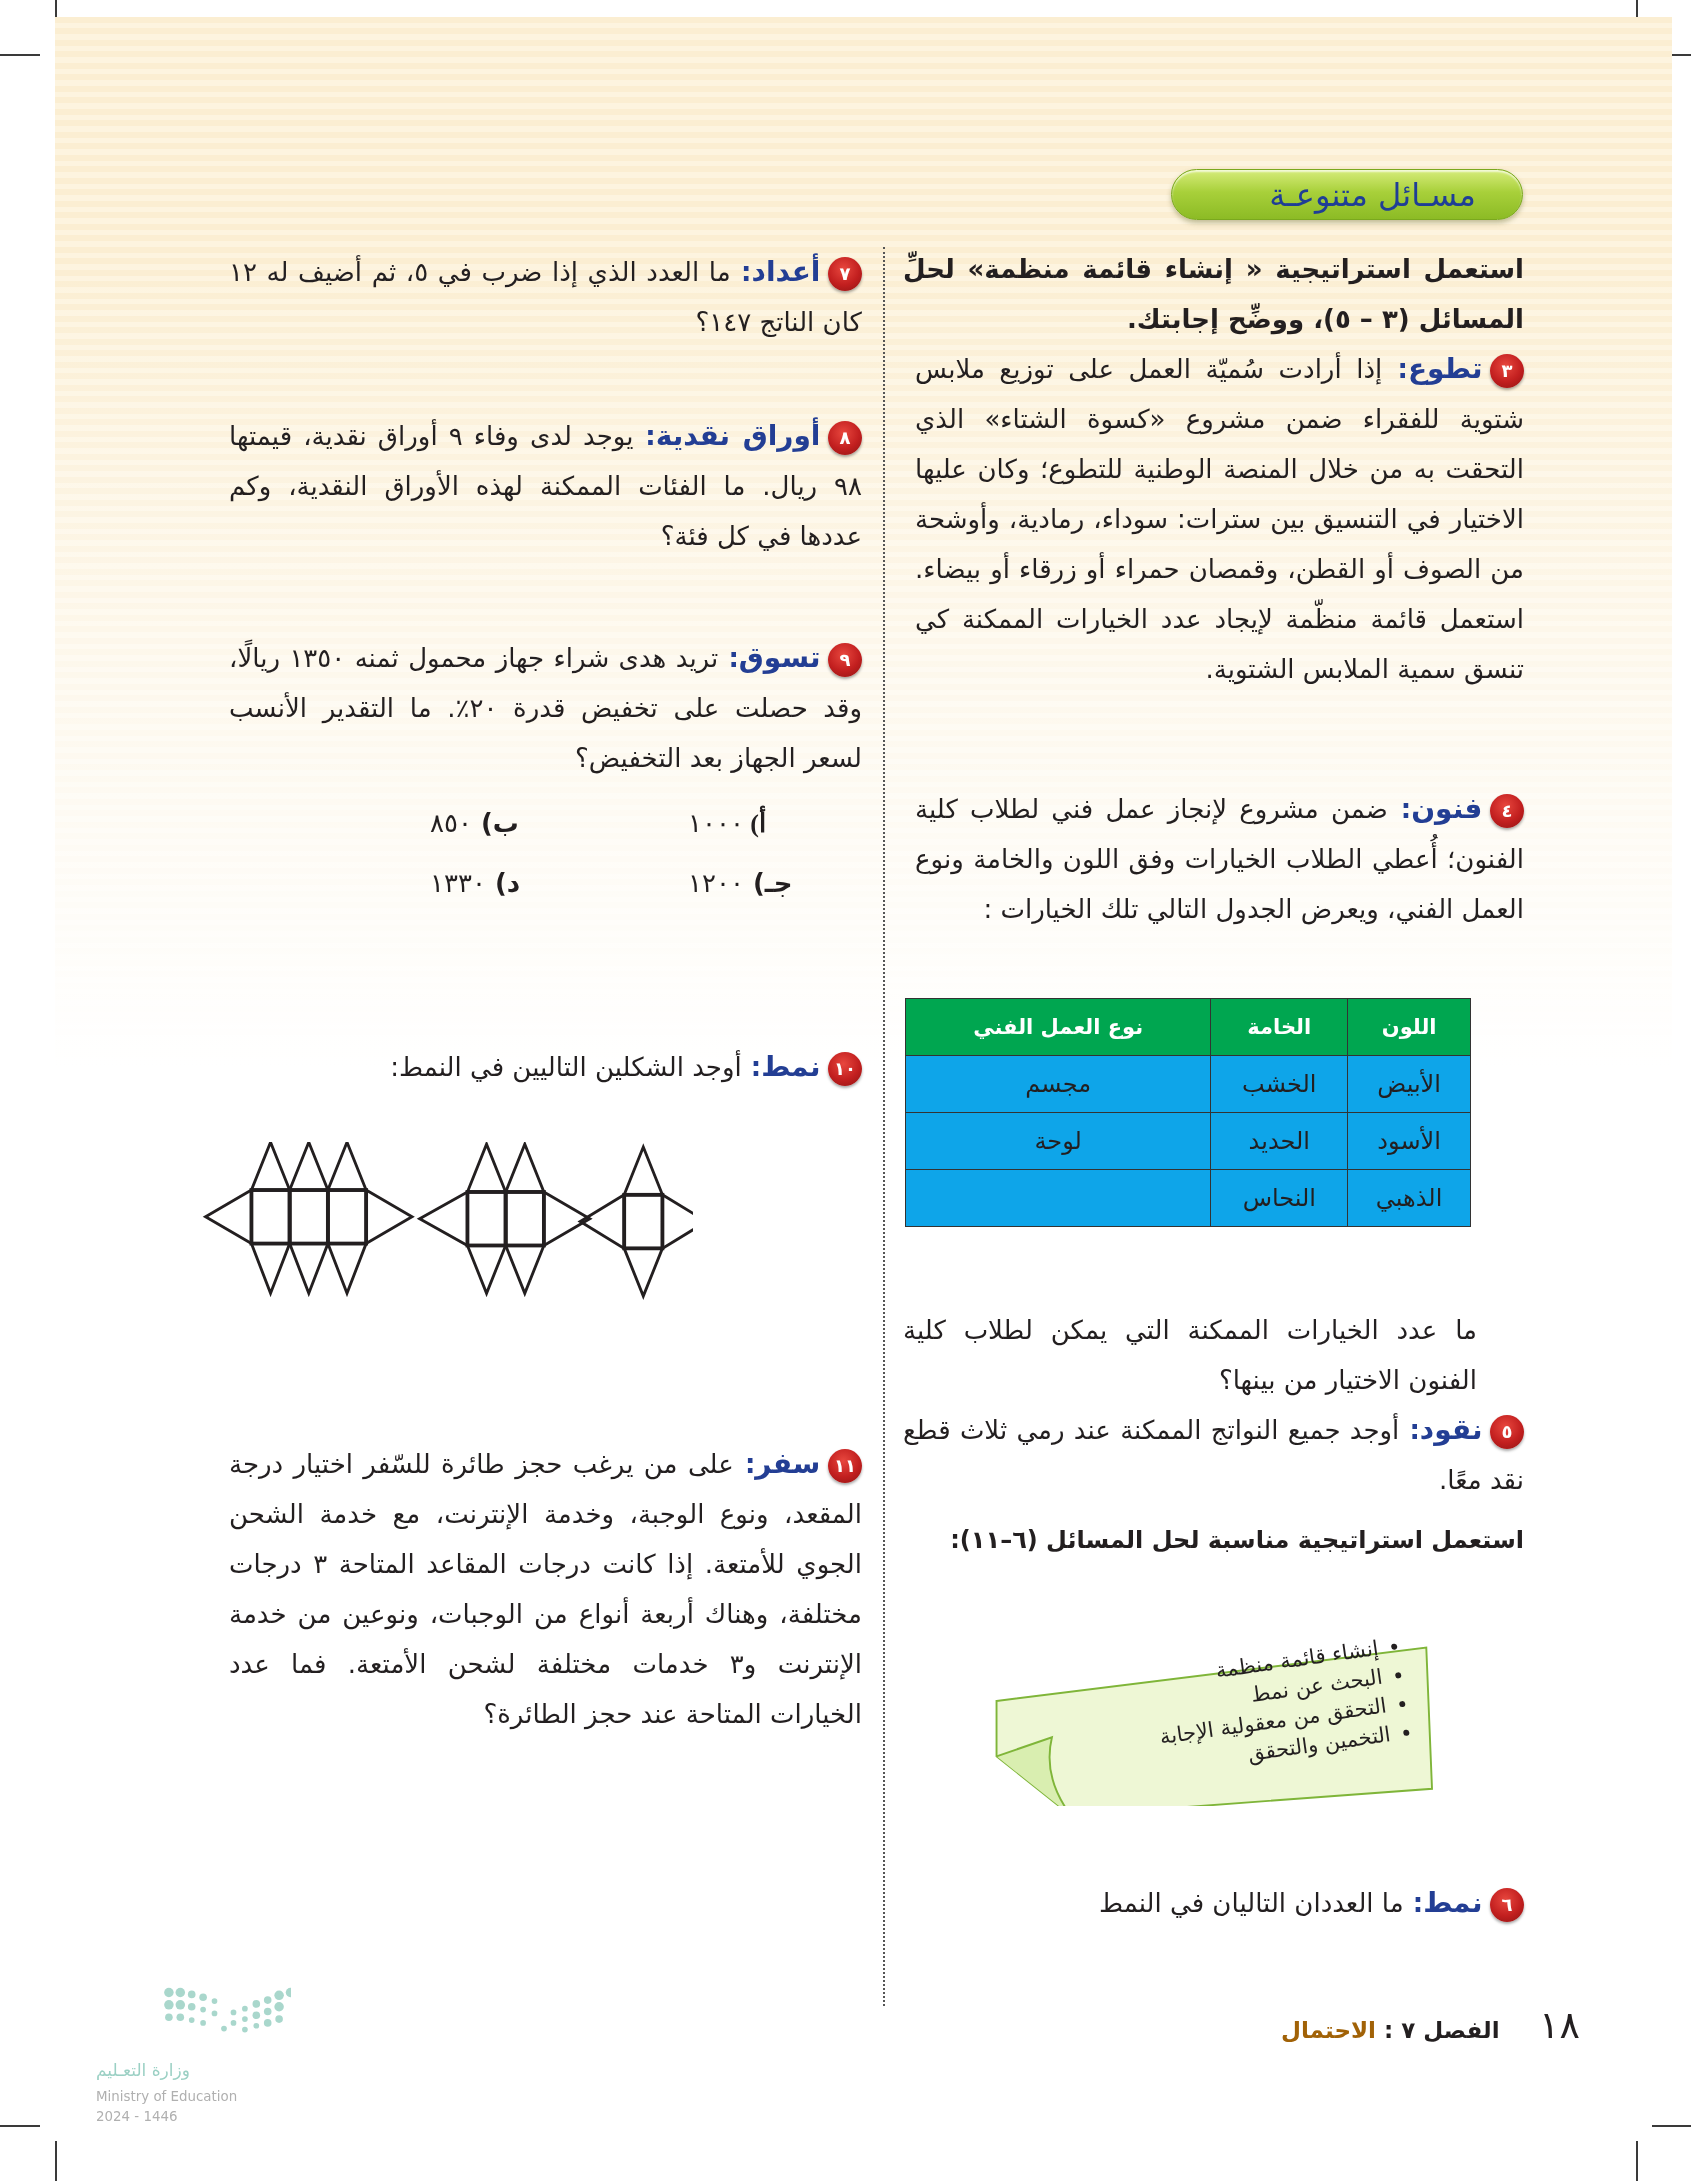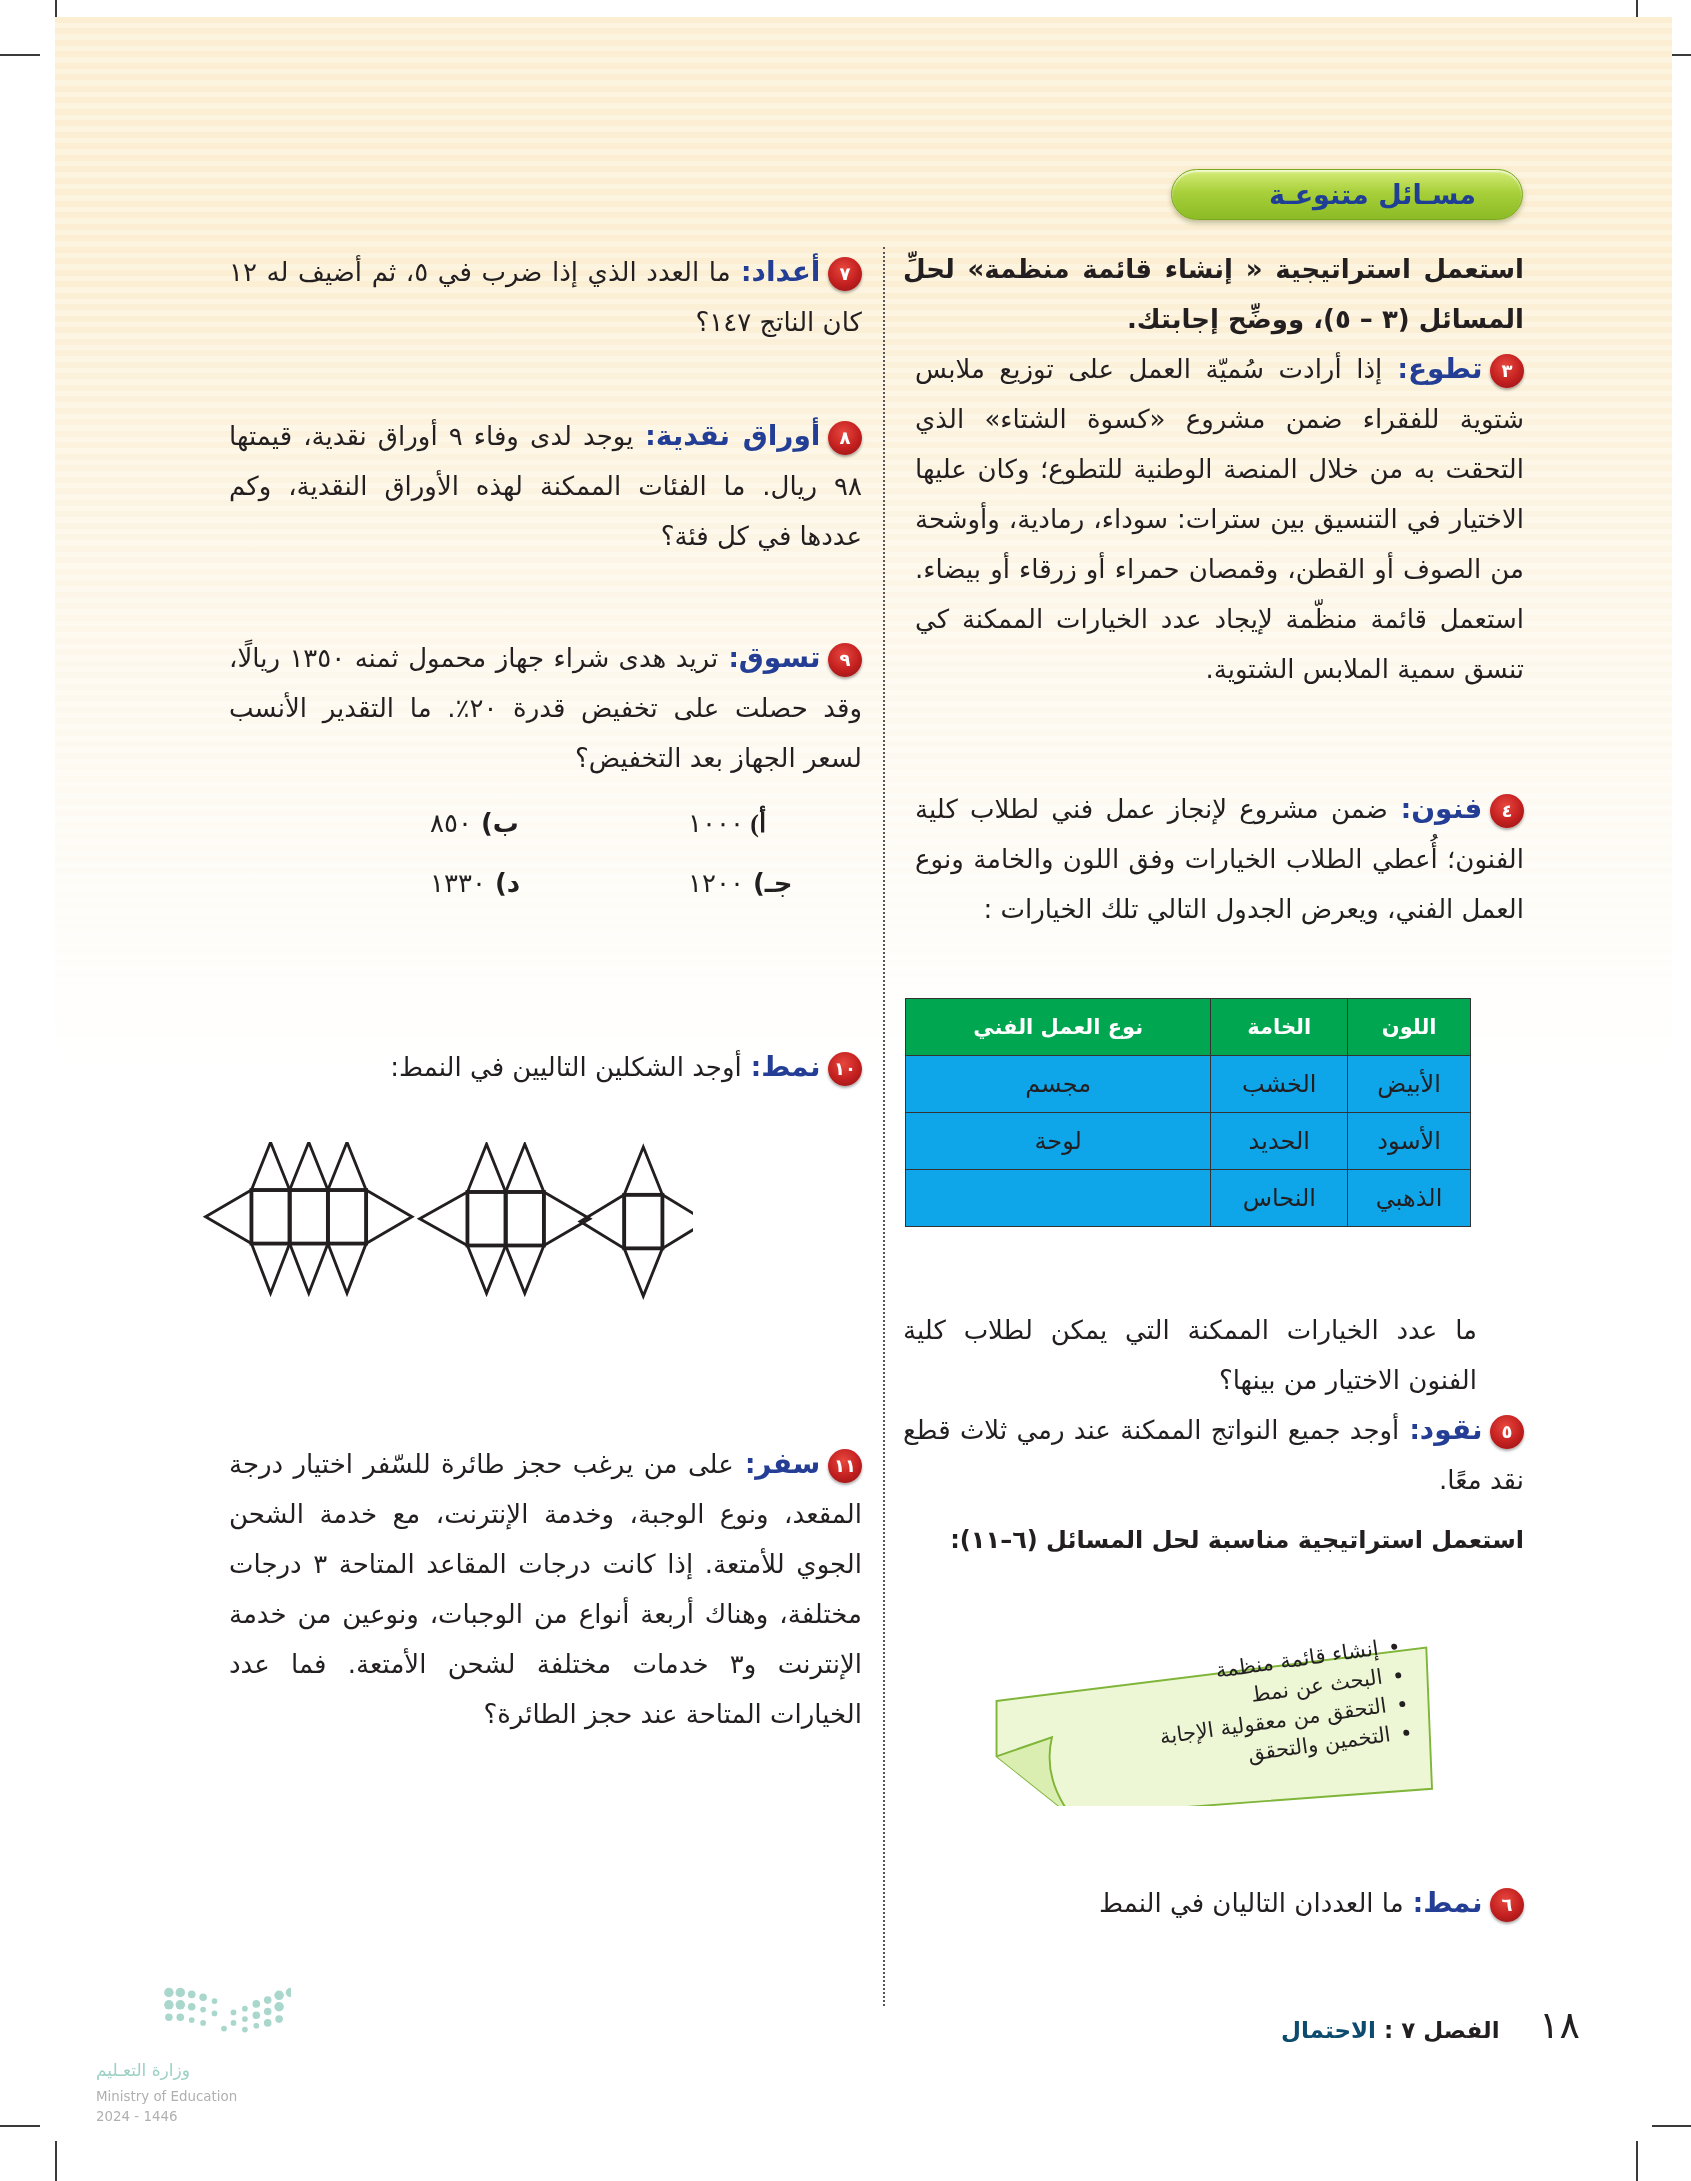--- a/index.html
+++ b/index.html
@@ -18,21 +18,21 @@
   }
   .pill {
     position: absolute; left: 1171px; top: 169px; width: 352px; height: 51px;
     border-radius: 27px;
     background: linear-gradient(to bottom, #d6ec7a 0%, #a8d03a 45%, #8cbb25 100%);
     box-shadow: 0 2.9px 4.8px rgba(120,120,60,0.45), inset 0 1.9px 1.9px rgba(255,255,255,0.7);
     border: 1.9px solid #7aa81e;
     display: flex; align-items: center; justify-content: flex-end; padding-right: 46px;
     box-sizing: border-box;
   }
-  .pill span { color: #1f3e96; font-weight: bold; font-size: 27px; direction: rtl; letter-spacing: 1px; }
+  .pill span { color: #1f3e96; font-weight: normal; font-size: 32px; direction: rtl; letter-spacing: 1px; }
   .divider {
     position: absolute; left: 883px; top: 247px; width: 0; height: 1759px;
     border-left: 2.9px dotted #555;
   }
   .col { position: absolute; direction: rtl; text-align: justify; }
   .right-col { left: 903px; width: 621px; }
   .para { font-size: 26px; line-height: 50px; margin: 0; }
   .bold { font-weight: bold; }
   .problem { position: absolute; direction: rtl; }
   .badge {
@@ -61,21 +61,21 @@
   .note-text {
     position: absolute; left: 1061px; top: 1630px; width: 344px; direction: rtl;
     transform: rotate(-8deg); transform-origin: right top;
     font-size: 21px; line-height: 29px;
   }
   .note-text ul { margin: 0; padding-right: 29px; }
   .note-text li { margin: 0; }
   .choices { position: absolute; direction: rtl; font-size: 26px; font-weight: bold; }
   .footer-num { position: absolute; left: 1539px; top: 2003px; font-size: 38px; }
   .footer-chapter { position: absolute; left: 1281px; top: 2017px; font-size: 23px; font-weight: bold; direction: rtl; }
-  .footer-chapter .sub { color: #0c4a6e; }
+  .footer-chapter .sub { color: #a16207; }
   .logo { position: absolute; left: 81px; top: 1983px; width: 210px; }
   .logo-ar { position: absolute; left: 96px; top: 2060px; color: #9bd0c4; font-size: 17px; direction: rtl; }
   .logo-en { position: absolute; left: 96px; top: 2089px; color: #b0b0b0; font-size: 13.4px; }
   .logo-yr { position: absolute; left: 96px; top: 2109px; color: #b0b0b0; font-size: 13.4px; }
   .shapes { position: absolute; left: 196px; top: 1142px; }
 </style>
 </head>
 <body>
 
 <div class="crop" style="left:55px;top:0;width:1.9px;height:38px;"></div>

